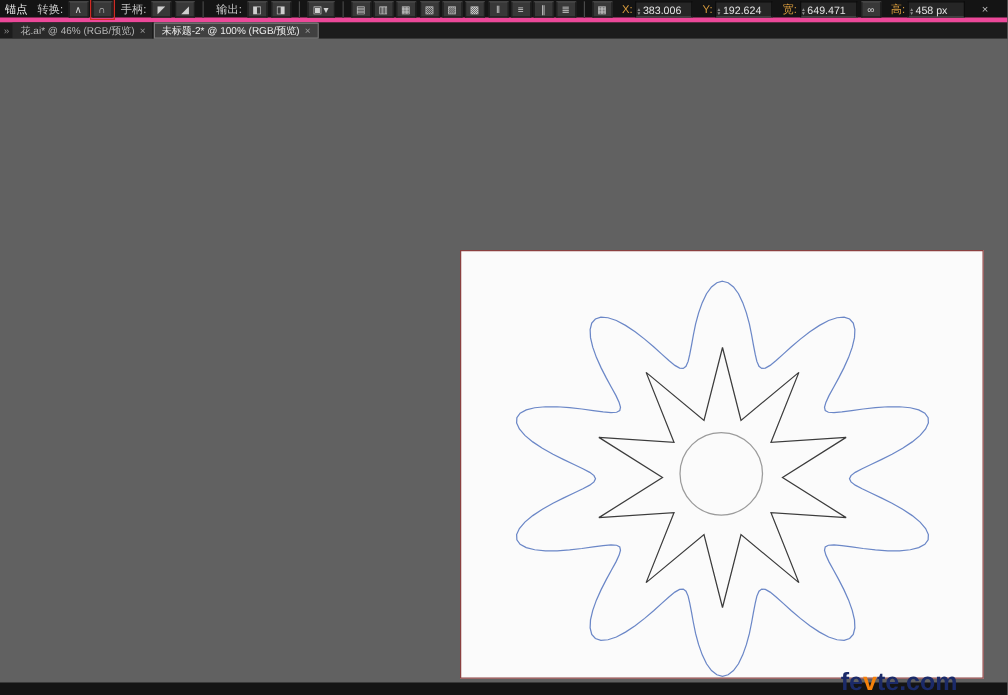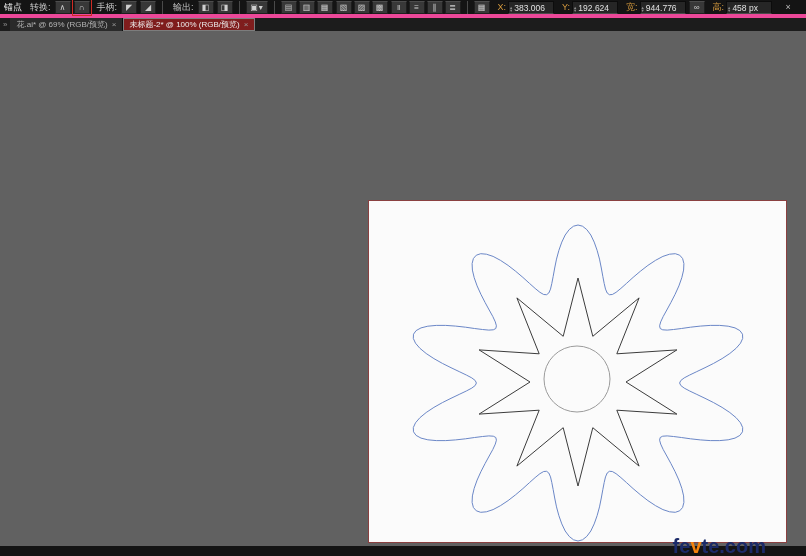--- a/index.html
+++ b/index.html
@@ -44,21 +44,21 @@
   .tabbar {
     position: absolute; top: 18px; left: 0; width: 806px; height: 13px;
     background: #1c1c1c; display: flex; align-items: stretch;
     font-size: 8px; color: #b5b5b5;
   }
   .tab-chevron { display: flex; align-items: center; padding: 0 3px; color: #8f8f8f; }
   .tab {
     display: flex; align-items: center; gap: 4px; padding: 0 6px;
     background: #2a2a2a; border-right: 1px solid #0c0c0c;
   }
-  .tab.active { background: #7f1d1d; color: #ececec; outline: 1px solid #7d7d7d; outline-offset: -1px; }
+  .tab.active { background: #404040; color: #ececec; outline: 1px solid #7d7d7d; outline-offset: -1px; }
   .tab-close { color: #9a9a9a; font-size: 8px; }
   
   .workspace { position: absolute; top: 31px; left: 0; width: 806px; height: 515px; background: #616161; }
   .artboard {
     position: absolute; left: 368px; top: 169px; width: 419px; height: 343px;
     background: #fbfbfb; border: 1px solid #8a4040;
   }
   .artboard svg { display: block; }
   
   .bottombar { position: absolute; left: 0; bottom: 0; width: 806px; height: 10px; background: #141414; }
@@ -177,21 +177,21 @@
     </span>
   </span>
 
   <span class="field">
     <span class="f-label">宽:</span>
     <span class="f-box">
       <span class="spin">
           <span>▴</span>
           <span>▾</span>
         </span>
-      <span class="f-val">944.776</span>
+      <span class="f-val">649.471</span>
     </span>
   </span>
 
   <span class="tbtn">
       <span>∞</span>
     </span>
 
   <span class="field">
     <span class="f-label">高:</span>
     <span class="f-box">
@@ -202,21 +202,21 @@
       <span class="f-val">458 px</span>
     </span>
   </span>
 
   <span class="tb-close">×</span>
 </div>
 
 <div class="tabbar">
   <span class="tab-chevron">»</span>
   <span class="tab">
-    <span>花.ai* @ 69% (RGB/预览)</span>
+    <span>花.ai* @ 46% (RGB/预览)</span>
     <span class="tab-close">×</span>
   </span>
   <span class="tab active">
     <span>未标题-2* @ 100% (RGB/预览)</span>
     <span class="tab-close">×</span>
   </span>
 </div>
 
 <div class="workspace">
   <div class="artboard">

